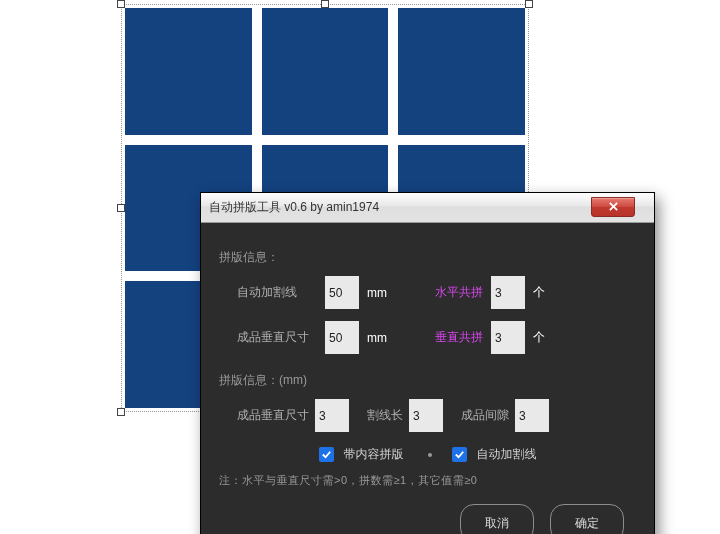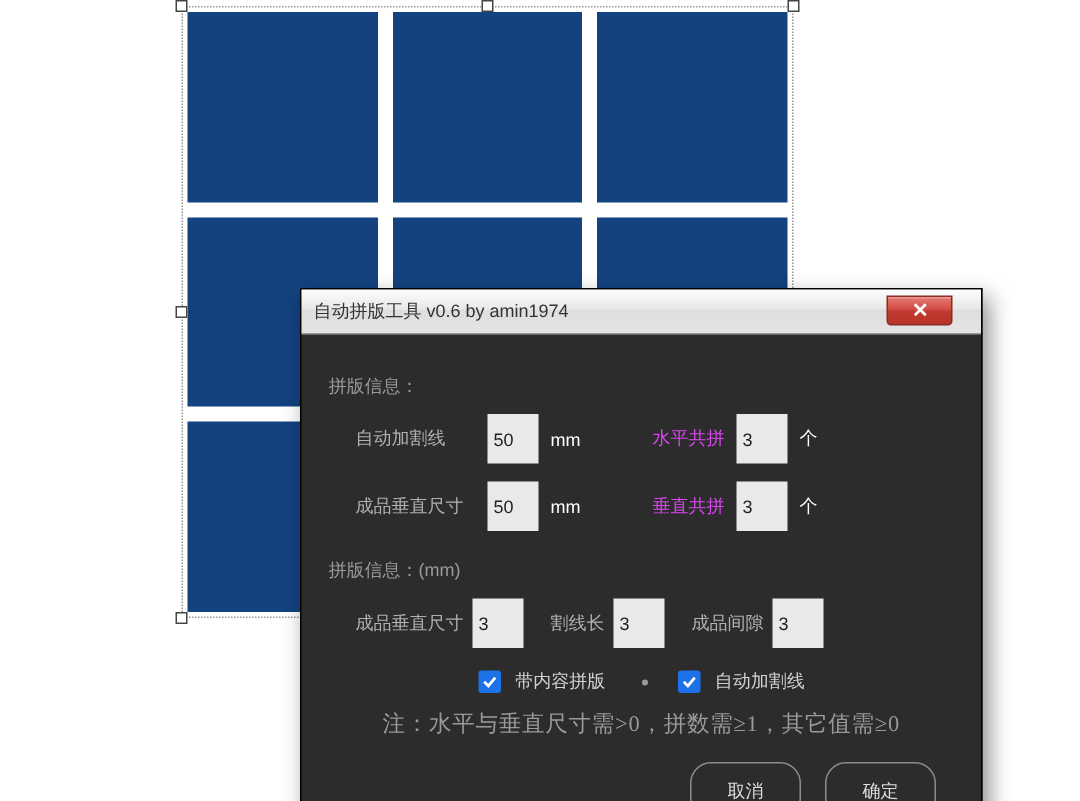--- a/index.html
+++ b/index.html
@@ -149,26 +149,24 @@
       display: flex;
       align-items: center;
       justify-content: center;
       cursor: pointer;
     }
     .cbox svg { width: 11px; height: 11px; }
     .cbox path { stroke: #fff; stroke-width: 2; fill: none; }
     .sep-dot { width:4px;height:4px;border-radius:50%;background:#9a9a9a; margin: 0 10px 0 14px; }
 
     .note {
-      text-align: center;
       color: #9a9a9a;
-      font-size: 15px;
+      font-size: 11px;
       margin: 10px 0 16px 0;
       letter-spacing: 0.5px;
-      font-family: Liberation Serif, serif;
     }
 
     .btnrow {
       display: flex;
       align-items: center;
       justify-content: flex-end;
       gap: 16px;
       padding-right: 12px;
     }
     .pillbtn {

